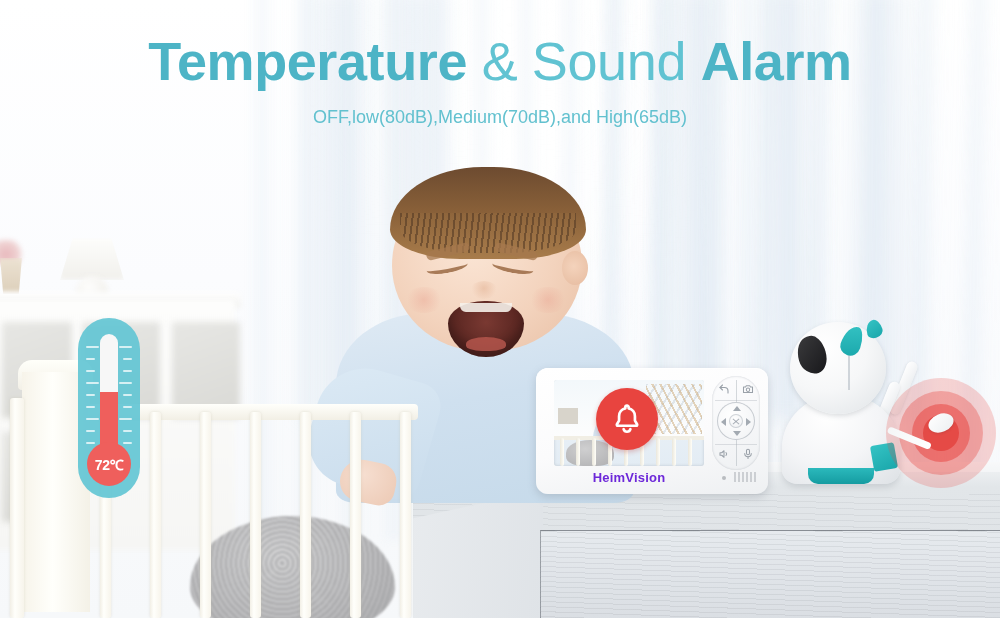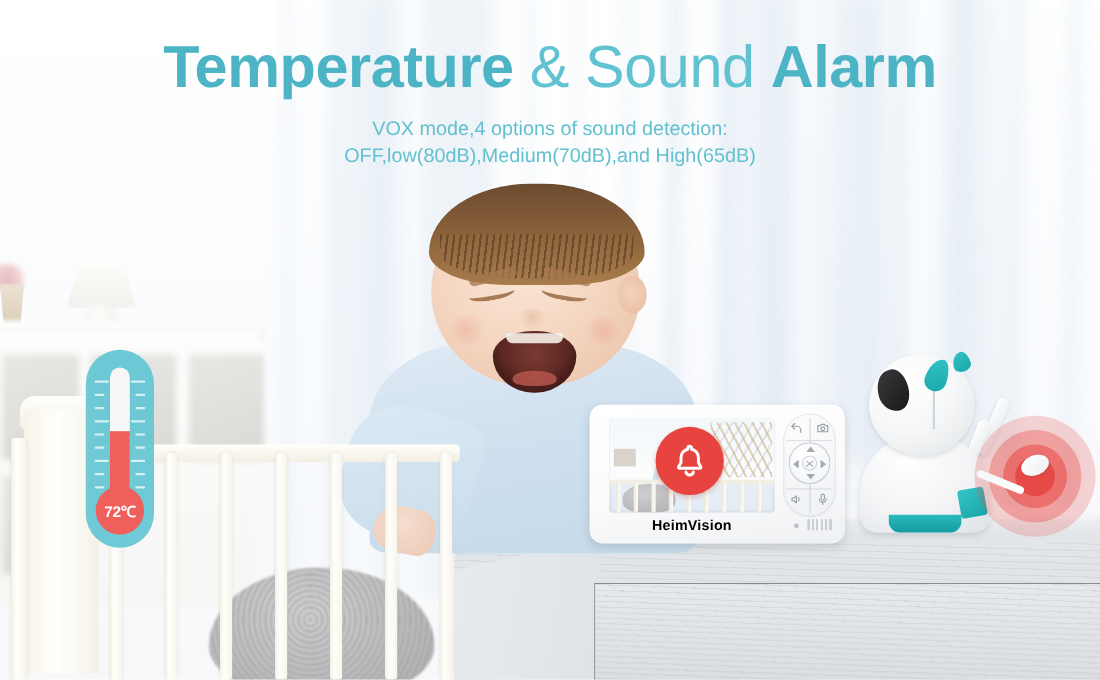--- a/index.html
+++ b/index.html
@@ -365,21 +365,21 @@
     background: #e8443f;
     border-radius: 50%;
     display:flex; align-items:center; justify-content:center;
     box-shadow: 0 2px 5px rgba(180,50,45,.30);
   }
   .bell-badge svg { width: 34px; height: 34px; display:block; }
 
   .brand {
     position:absolute; left: 18px; top: 102px; width: 150px;
     text-align:center;
-    font-size: 13px; font-weight: 600; color: #000000; letter-spacing: .2px;
+    font-size: 13px; font-weight: 600; color: #6d28d9; letter-spacing: .2px;
   }
   .mic-dot {
     position:absolute; left: 186px; top: 108px; width: 4px; height: 4px;
     background:#b9bcc0; border-radius:50%;
   }
   .bat-ind {
     position:absolute; left: 198px; top: 104px; width: 24px; height: 10px;
     background: repeating-linear-gradient(90deg, rgba(150,155,162,.55) 0 2px, rgba(255,255,255,0) 2px 4px);
     opacity: .75;
   }
@@ -569,21 +569,20 @@
     <div class="crib-post" style="left:350px;  top:412px; width:11px; height:206px;"></div>
     <div class="crib-post" style="left:400px;  top:412px; width:11px; height:206px;"></div>
     <div class="crib-post" style="left:10px;   top:398px; width:14px; height:220px;"></div>
   </div>
 
   <div class="header">
     <div class="title">
       <span class="bold">Temperature</span><span> </span><span class="light">&amp; Sound</span><span> </span><span class="bold">Alarm</span>
     </div>
     <div class="subtitle">
-      <div>VOX mode,4 options of sound detection:</div>
       <div>OFF,low(80dB),Medium(70dB),and High(65dB)</div>
     </div>
   </div>
 
   <div class="thermo">
     <div class="thermo-bg"></div>
     <div class="thermo-ticks">
       <div class="tick left long" style="top:28px"></div>
       <div class="tick left" style="top:40px"></div>
       <div class="tick left" style="top:52px"></div>

